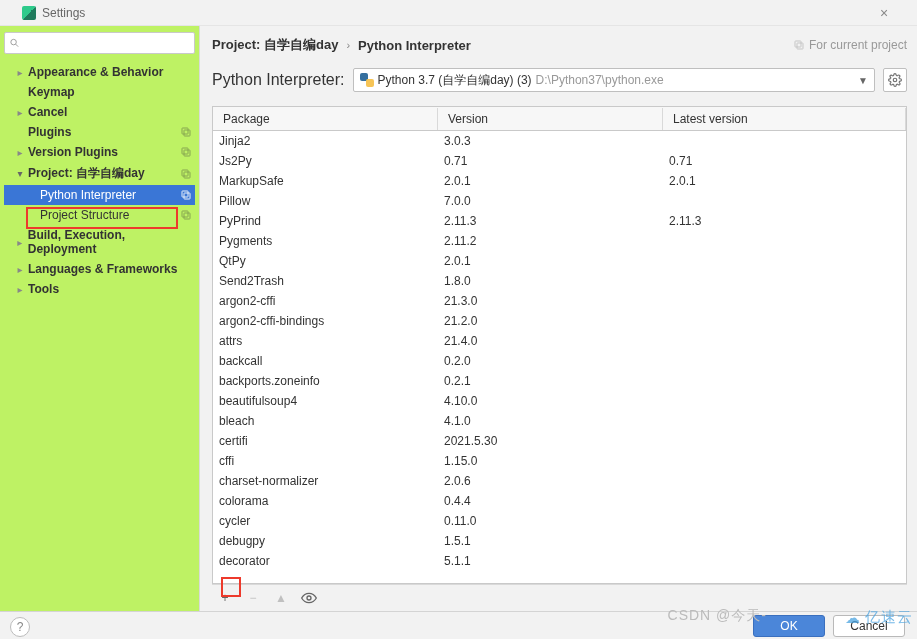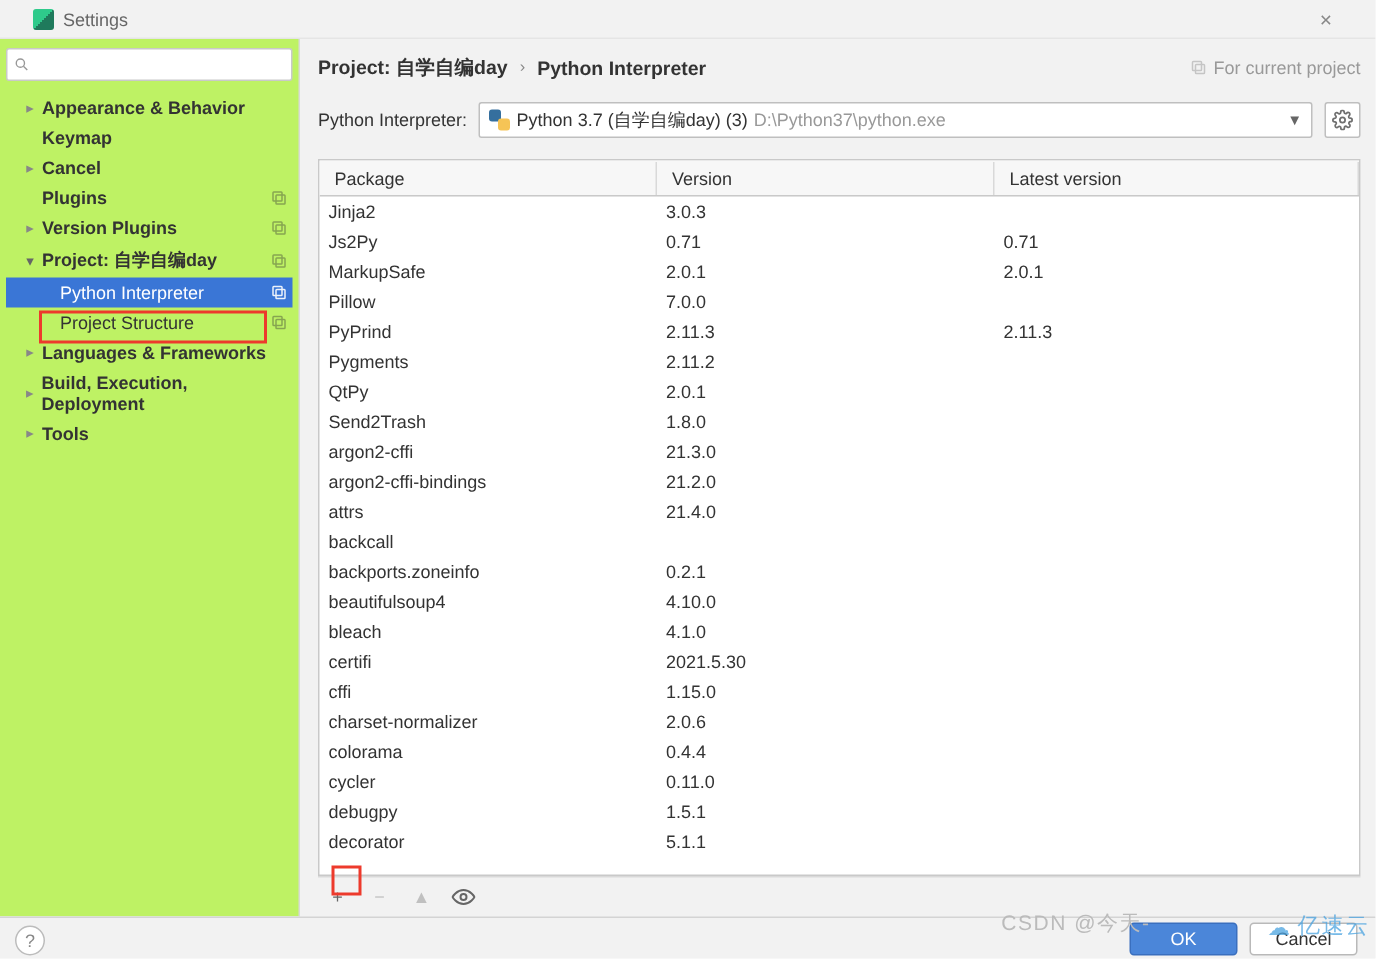--- a/index.html
+++ b/index.html
@@ -122,21 +122,21 @@
       margin-left: auto;
       display: flex; align-items: center; gap: 4px;
       color: #999; font-size: 12px;
     }
     .breadcrumb .scope svg { width: 12px; height: 12px; opacity: 0.5; }
 
     .interp-row {
       display: flex; align-items: center; gap: 8px;
       margin-bottom: 14px;
     }
-    .interp-row .lbl { font-size: 12px; }
+    .interp-row .lbl { font-size: 16px; }
     .interp-select {
       flex: 1;
       background: #fff;
       border: 1px solid #bfbfbf;
       border-radius: 2px;
       height: 24px;
       display: flex; align-items: center;
       padding: 0 6px;
       cursor: pointer;
     }
@@ -321,25 +321,25 @@
           <span class="label">Project Structure</span>
           <span class="badge">
             <svg viewBox="0 0 24 24" fill="none" stroke="currentColor" stroke-width="2">
               <rect x="8" y="8" width="12" height="12" rx="1"></rect>
               <rect x="4" y="4" width="12" height="12" rx="1"></rect>
             </svg>
           </span>
         </div>
         <div class="tree-item depth1">
           <span class="arrow right"></span>
+          <span class="label bold">Build, Execution, Deployment</span>
+        </div>
+        <div class="tree-item depth1">
+          <span class="arrow right"></span>
           <span class="label bold">Languages &amp; Frameworks</span>
-        </div>
-        <div class="tree-item depth1">
-          <span class="arrow right"></span>
-          <span class="label bold">Build, Execution, Deployment</span>
         </div>
         <div class="tree-item depth1">
           <span class="arrow right"></span>
           <span class="label bold">Tools</span>
         </div>
       </div>
   </div>
 
   <div class="main">
     <div class="breadcrumb">
@@ -428,20 +428,21 @@
             <div class="td col-ver">21.2.0</div>
             <div class="td col-lat"></div>
           </div>
           <div class="trow">
             <div class="td col-pkg">attrs</div>
             <div class="td col-ver">21.4.0</div>
             <div class="td col-lat"></div>
           </div>
           <div class="trow">
             <div class="td col-pkg">backcall</div>
+            <div class="td col-ver">0.2.0</div>
             <div class="td col-lat"></div>
           </div>
           <div class="trow">
             <div class="td col-pkg">backports.zoneinfo</div>
             <div class="td col-ver">0.2.1</div>
             <div class="td col-lat"></div>
           </div>
           <div class="trow">
             <div class="td col-pkg">beautifulsoup4</div>
             <div class="td col-ver">4.10.0</div>

